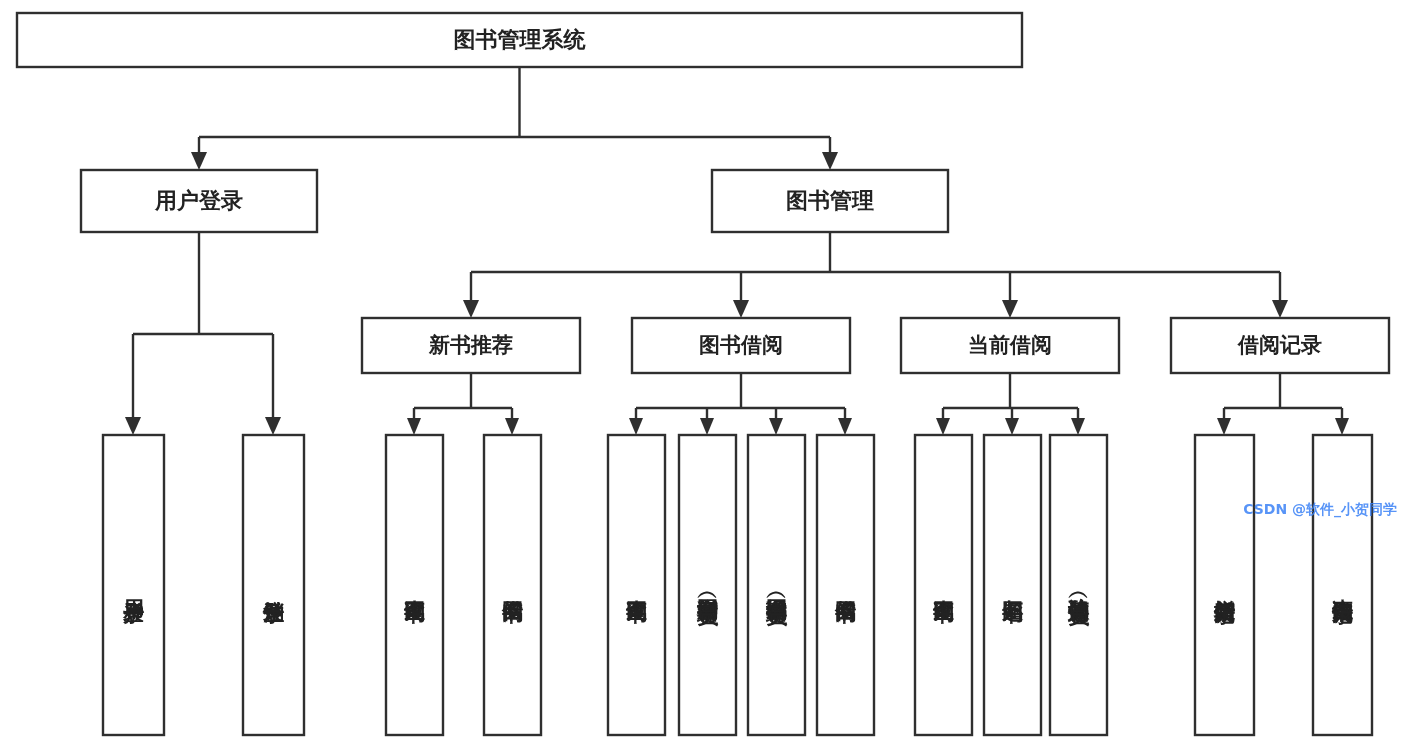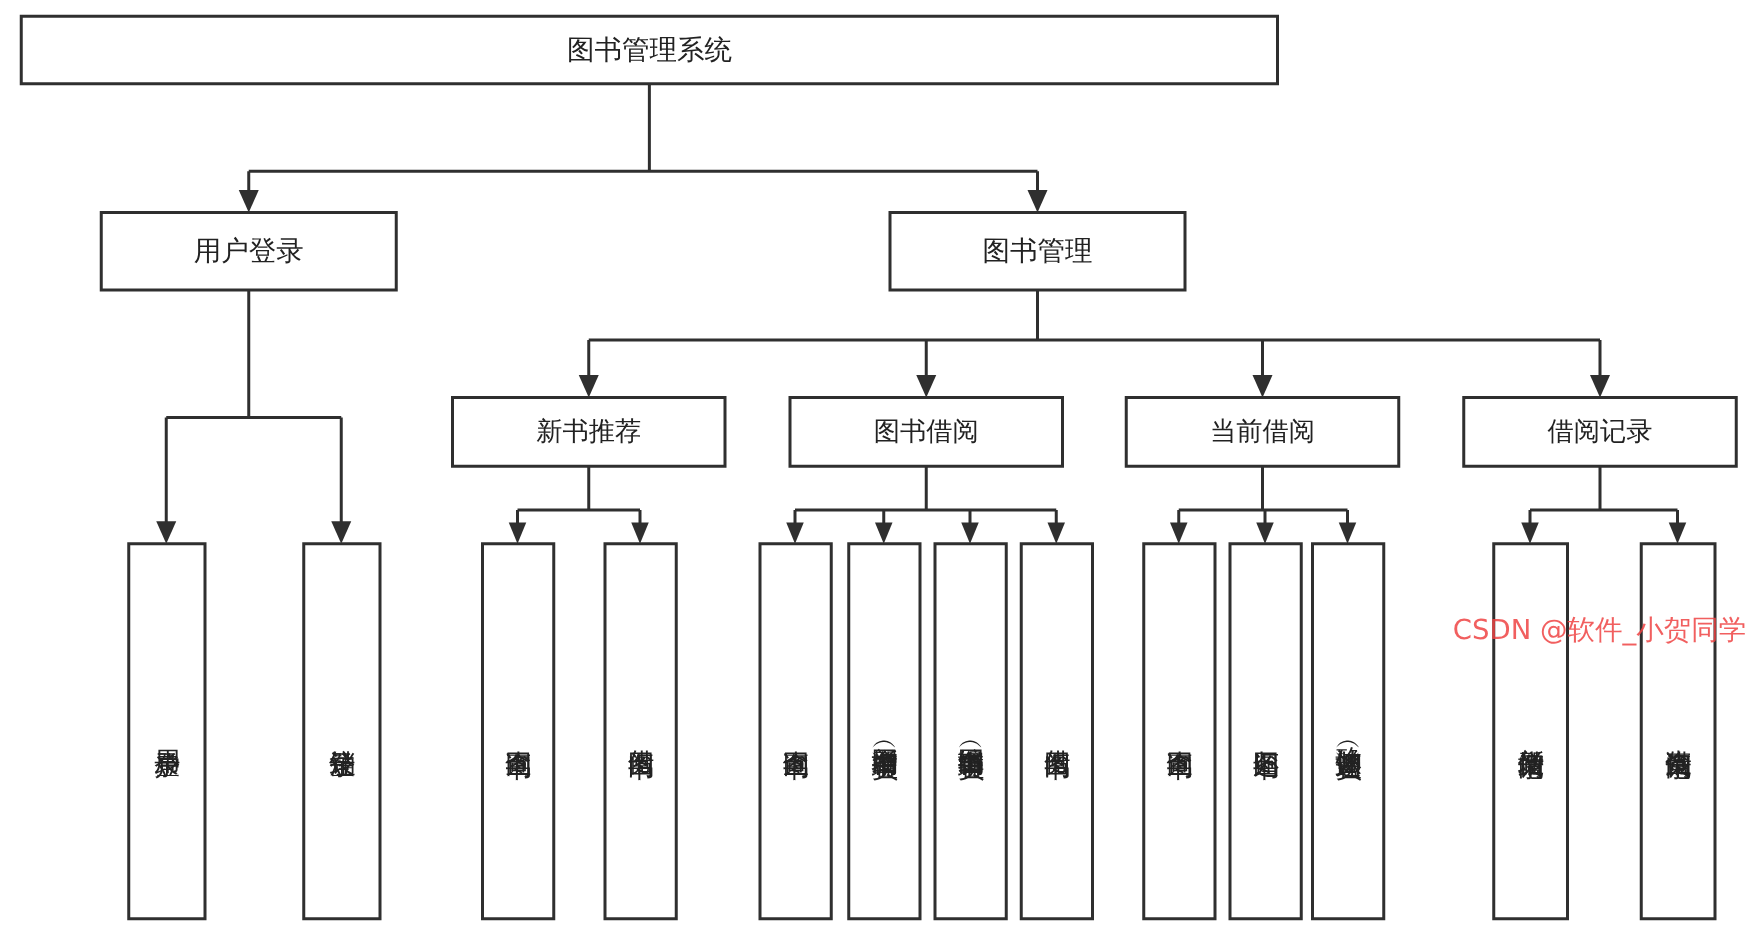--- a/index.html
+++ b/index.html
@@ -11,20 +11,21 @@
     width: 1405px;
     height: 747px;
     font-family: "DejaVu Sans", "Liberation Sans", sans-serif;
     overflow: hidden;
     position: relative;
   }
   #diagram-root {
     position: relative;
     width: 1405px;
     height: 525px;
+    font-weight: bold;
   }
   svg#flow {
     position: absolute;
     top: 0; left: 0;
     width: 1405px;
     height: 747px;
   }
   .node-box {
     fill: #ffffff;
     stroke: #2f2f2f;
@@ -49,22 +50,22 @@
   }
   .arrow-head {
     fill: #2f2f2f;
     stroke: none;
   }
   .watermark {
     position: absolute;
     right: 8px;
     bottom: 6px;
     font-family: "DejaVu Sans", "Liberation Sans", sans-serif;
-    font-size: 22px;
-    color: #ef4444;
+    font-size: 14px;
+    color: #3b82f6;
     opacity: 0.85;
     white-space: nowrap;
     pointer-events: none;
   }
 </style>
 </head>
 <body>
 
 <div id="diagram-root">
 

